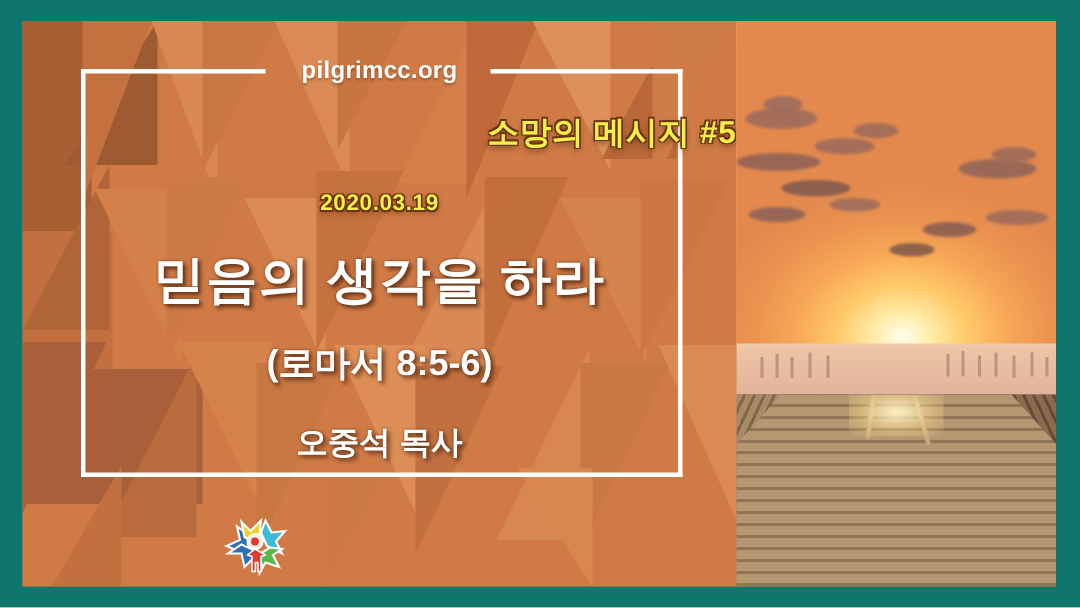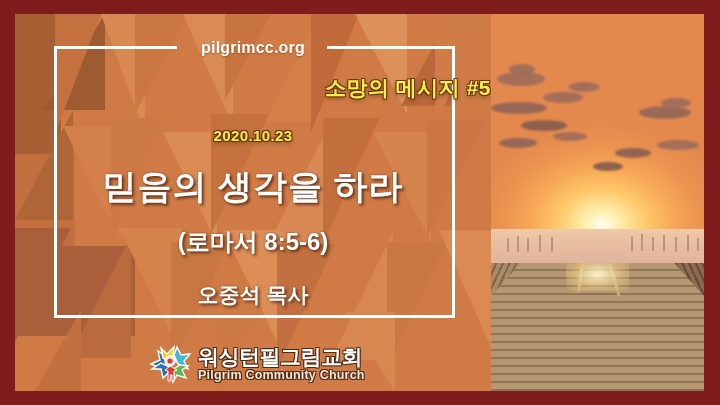--- a/index.html
+++ b/index.html
@@ -11,21 +11,21 @@
     width: 720px;
     height: 405px;
     overflow: hidden;
     font-family: "Liberation Sans", sans-serif;
   }
 
   #slide {
     position: relative;
     width: 720px;
     height: 405px;
-    background: #7f1d1d;
+    background: #0f766e;
   }
 
   
   #content {
     position: absolute;
     left: 15px;
     top: 14px;
     width: 689px;
     height: 377px;
     overflow: hidden;
@@ -333,21 +333,21 @@
       <div class="tri" style="left:330px;top:298px;border-width:0 50px 80px 0;border-color:transparent #d8874f transparent transparent;"></div>
 
       <div class="frame-line" style="left:39px;top:32px;width:123px;height:3px;"></div>
       <div class="frame-line" style="left:312px;top:32px;width:128px;height:3px;"></div>
       <div class="frame-line" style="left:39px;top:32px;width:3px;height:272px;"></div>
       <div class="frame-line" style="left:437px;top:32px;width:3px;height:272px;"></div>
       <div class="frame-line" style="left:39px;top:301px;width:401px;height:3px;"></div>
 
       <div id="site-url">pilgrimcc.org</div>
       <div id="series-ko">소망의 메시지 #5</div>
-      <div id="series-date">2020.10.23</div>
+      <div id="series-date">2020.03.19</div>
       <div id="sermon-title">믿음의 생각을 하라</div>
       <div id="scripture">(로마서 8:5-6)</div>
       <div id="speaker">오중석 목사</div>
 
       <div id="logo">
         <div id="logo-mark">
           <svg width="46" height="44" viewBox="0 0 46 44">
             <g stroke="#ffffff" stroke-width="1.4">
               <path d="M4 22 L13 18 L11 9 L18 14 L25 9 L23 19 L13 26 Z" fill="#2f6fb5"></path>
               <path d="M14 6 L20 12 L27 5 L26 14 L34 16 L24 21 L16 16 Z" fill="#f5d021"></path>
@@ -355,24 +355,20 @@
               <path d="M41 24 L35 28 L39 36 L30 33 L26 40 L25 28 L33 23 Z" fill="#5cb84a"></path>
               <path d="M5 27 L14 27 L16 36 L22 30 L28 36 L25 26 L14 21 Z" fill="#2f6fb5"></path>
             </g>
             <g>
               <circle cx="23" cy="19" r="5.2" fill="#f2efe6" stroke="#ffffff" stroke-width="1"></circle>
               <circle cx="23" cy="19" r="2.6" fill="#e03a2f"></circle>
               <path d="M23 24 L18 28 L21 29 L21 39 L23.2 39 L23.2 33 L25 33 L25 39 L27 39 L27 29 L30 28 Z" fill="#e03a2f" stroke="#ffffff" stroke-width="1" stroke-linejoin="round"></path>
             </g>
           </svg>
         </div>
-        <div id="logo-text">
-          <div id="church-name-ko">워싱턴필그림교회</div>
-          <div id="church-name-en">Pilgrim Community Church</div>
-        </div>
       </div>
 
     </div>
 
     <div id="photo-panel">
       <div id="sky"></div>
 
       <div class="cloud" style="left:6px;top:58px;width:48px;height:14px;"></div>
       <div class="cloud" style="left:18px;top:50px;width:26px;height:11px;"></div>
       <div class="cloud" style="left:0px;top:88px;width:56px;height:12px;background:#8d6154;"></div>

